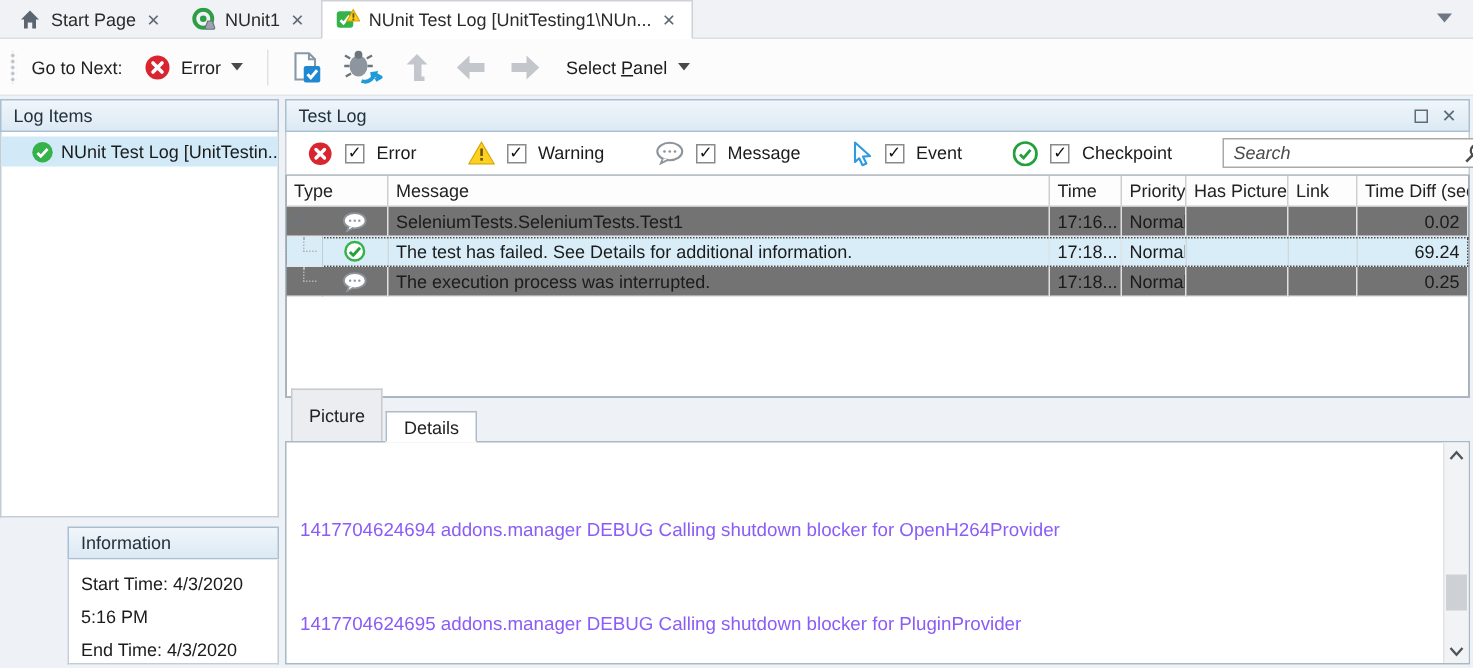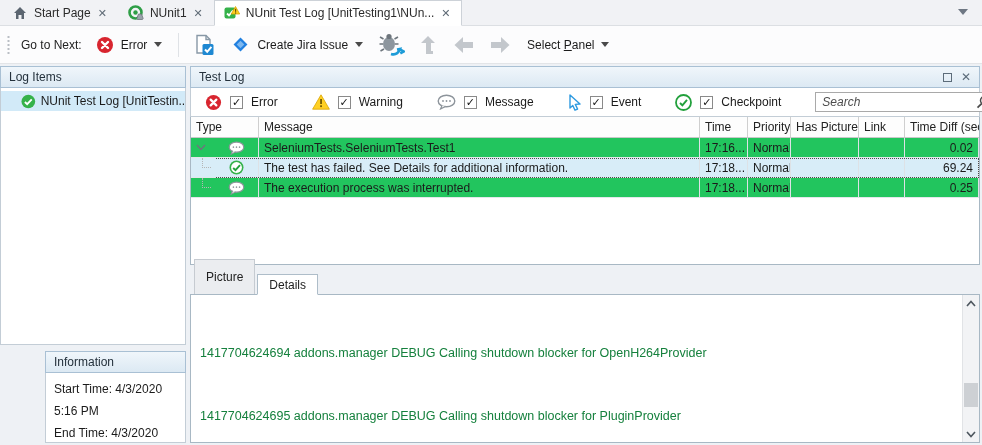--- a/index.html
+++ b/index.html
@@ -66,21 +66,21 @@
   .fgroup { display:flex; align-items:center; gap:8px; }
   .cb { width:13px; height:13px; border:1px solid #8a8a8a; background:#fff; display:flex;
         align-items:center; justify-content:center; font-size:11px; color:#111; line-height:1; }
   .searchbox { margin-left:auto; width:180px; height:20px; border:1px solid #a9a9a9;
                display:flex; align-items:center; background:#fff; padding:0 4px 0 6px; }
   .searchbox input { flex:1; border:none; outline:none; font:italic 12px "Liberation Sans",sans-serif;
                      color:#333; min-width:0; background:transparent; }
   .searchbox input::placeholder { color:#4c4c4c; font-style:italic; }
 
   
-  .logtable { flex:1; background:#22c55e; border:1px solid #a8b8c4; border-top:none;
+  .logtable { flex:1; background:#737373; border:1px solid #a8b8c4; border-top:none;
               display:flex; flex-direction:column; min-height:0; overflow:hidden; }
   .trow { display:grid; grid-template-columns:24px 44px 1fr 48px 43px 68px 46px 74px;
           height:20px; align-items:stretch; }
   .thead { grid-template-columns:68px 1fr 48px 43px 68px 46px 74px; height:21px;
            background:#fdfdfd; border-bottom:1px solid #c9c9c9; color:#222; }
   .thead .hcell { display:flex; align-items:center; padding:0 5px;
                   border-right:1px solid #cfcfcf; overflow:hidden; white-space:nowrap; }
   .thead .hcell:last-child { border-right:none; justify-content:flex-start; }
   .cell { display:flex; align-items:center; padding:0 5px; border-right:1px solid #dde2e6;
           border-bottom:1px solid #e3e7ea; overflow:hidden; white-space:nowrap; }
@@ -95,21 +95,21 @@
 
   
   .bgap { height:8px; }
   .btabs { height:21px; display:flex; align-items:flex-end; padding-left:4px; gap:2px; }
   .btab { height:35px; padding:0 11px; display:flex; align-items:center; background:#ebedf0;
           border:1px solid #c6cbd1; border-bottom:none; color:#222; }
   .btab.active { background:#ffffff; height:21px; border:1px solid #aebdc9; border-bottom:1px solid #fff;
                  margin-bottom:-1px; z-index:2; position:relative; }
   .details { flex:1; background:#fff; border:1px solid #a8b8c4; display:flex; min-height:0; }
   .details-text { flex:1; padding:6px 4px 0 9px; line-height:21px; font-size:12.5px;
-                  white-space:pre; overflow:hidden; color:#15803d; }
+                  white-space:pre; overflow:hidden; color:#8b5cf6; }
   .vscroll { width:17px; background:#f2f3f5; border-left:1px solid #e1e3e6; position:relative; }
   .vs-btn { height:17px; display:flex; align-items:center; justify-content:center; }
   .vs-btn.down { position:absolute; bottom:0; left:0; right:0; }
   .vs-thumb { position:absolute; left:1px; right:1px; top:60%; height:24px; background:#cdd0d4; }
 </style>
 </head>
 <body>
 
 <div class="window">
 
@@ -156,28 +156,20 @@
       <span class="caret"></span>
     </div>
     <div class="tb-sep"></div>
     <div class="iconbtn">
       <svg width="22" height="22" viewBox="0 0 22 22">
         <path d="M4 1.5 h9 l4 4 V19 H4 Z" fill="#fff" stroke="#8898a6" stroke-width="1.4"></path>
         <path d="M13 1.5 V5.5 H17" fill="none" stroke="#8898a6" stroke-width="1.4"></path>
         <rect x="9.5" y="10" width="11" height="11" rx="1.5" fill="#1e88d2"></rect>
         <path d="M12 15.5 L14.2 17.8 L18.4 12.8" fill="none" stroke="#fff" stroke-width="2"></path>
       </svg>
-    </div>
-    <div class="tb-btn">
-      <svg width="19" height="19" viewBox="0 0 19 19">
-        <rect x="4.6" y="4.6" width="9.8" height="9.8" transform="rotate(45 9.5 9.5)" fill="#2180e0"></rect>
-        <rect x="6.8" y="6.8" width="5.4" height="5.4" transform="rotate(45 9.5 9.5)" fill="#7db8f0"></rect>
-      </svg>
-      <span>Create Jira Issue</span>
-      <span class="caret"></span>
     </div>
     <div class="iconbtn">
       <svg width="26" height="24" viewBox="0 0 26 24">
         <ellipse cx="10" cy="11" rx="6" ry="7" fill="#8d969e"></ellipse>
         <circle cx="10" cy="3.5" r="2.6" fill="#6d757c"></circle>
         <path d="M4.5 6 L1 4 M4 11 H0.5 M5 16 L1.5 18 M15.5 6 L19 4 M16 11 H19.5" stroke="#6d757c" stroke-width="1.6"></path>
         <path d="M12 21 q6 2 9 -5 l-3 0.5 M21 16.5 l3.5 2 -3.2 1.8" fill="none" stroke="#1e9cd8" stroke-width="2.6"></path>
       </svg>
     </div>
     <div class="iconbtn">

